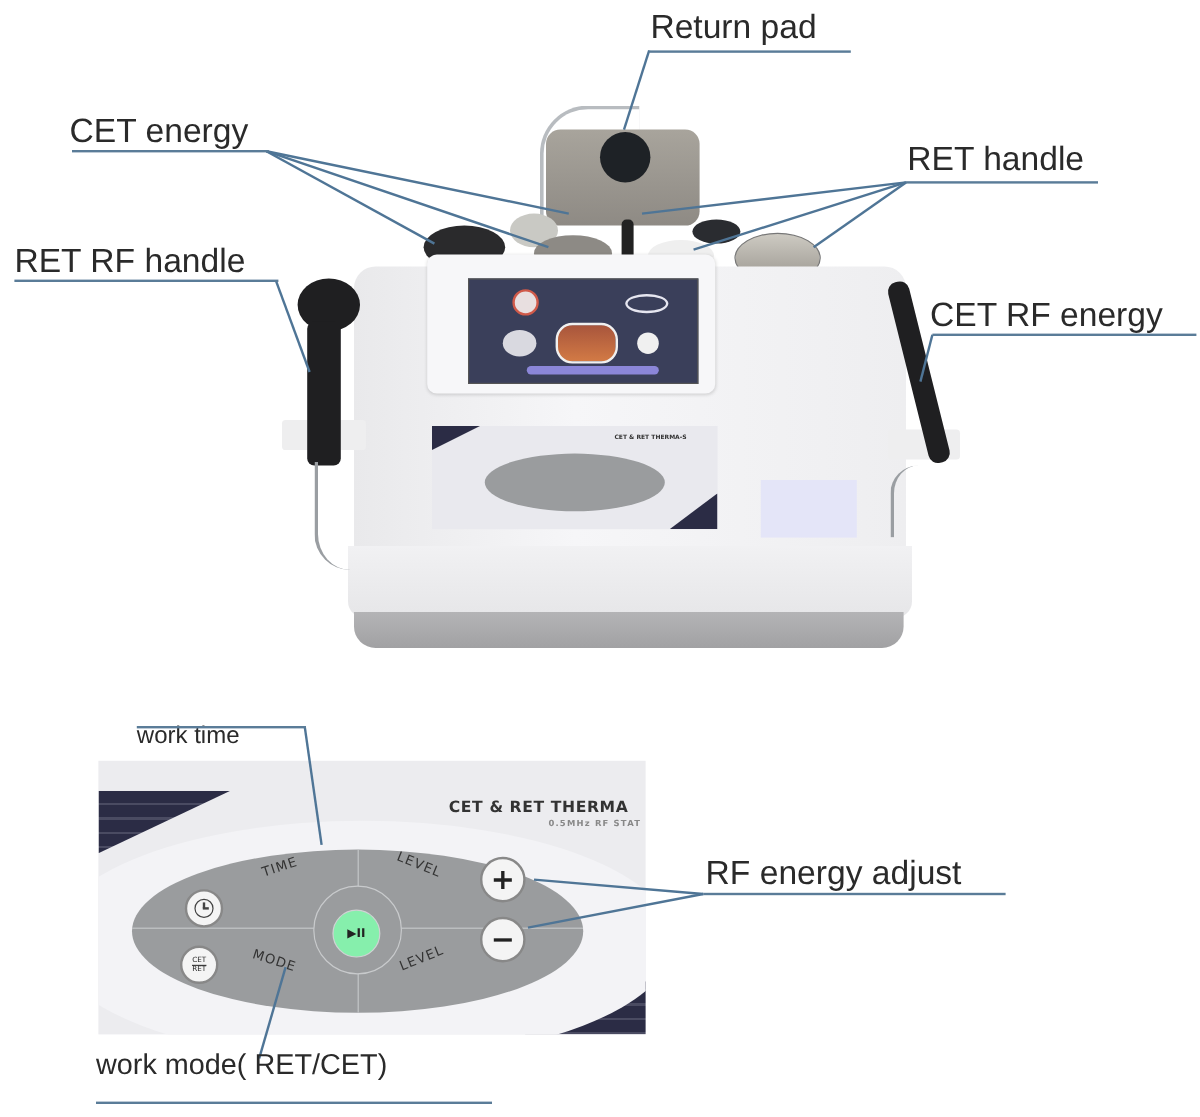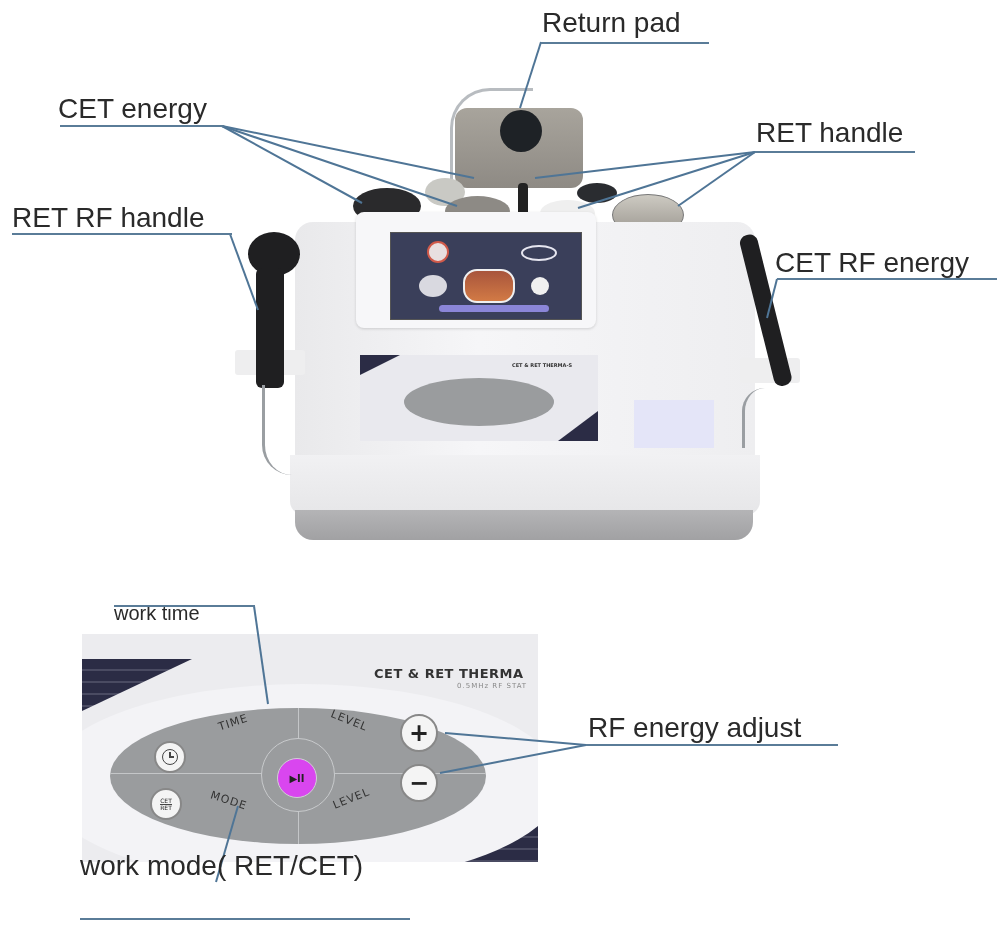--- a/index.html
+++ b/index.html
@@ -63,21 +63,21 @@
   <div class="abs" style="left:738px;top:235px;width:18px;height:155px;border-radius:8px;background:#1f1f21;transform:rotate(-14deg);transform-origin:top center;"></div>
   <div class="abs" style="left:742px;top:388px;width:20px;height:60px;border-left:3px solid #9a9ea2;border-radius:30px 0 0 0;"></div>
 </div>
 
 <div class="abs" style="left:82px;top:634px;width:456px;height:228px;background:#ececef;overflow:hidden;">
   <div class="abs" style="left:0;top:25px;width:110px;height:52px;background:repeating-linear-gradient(180deg,#2b2c45 0 10px,#4a4b62 10px 12px);clip-path:polygon(0 0,100% 0,0 100%);"></div>
   <div class="abs" style="left:355px;top:180px;width:110px;height:48px;background:repeating-linear-gradient(180deg,#2b2c45 0 10px,#4a4b62 10px 12px);clip-path:polygon(100% 0,100% 100%,0 100%);"></div>
   <div class="abs" style="left:-40px;top:50px;width:520px;height:200px;border-radius:50%;background:#f3f3f6;"></div>
 
   <div class="inset-title" style="left:292px;top:32px;">CET &amp; RET THERMA</div>
-  <div class="inset-sub" style="left:375px;top:48px;">0.5MHz RF STAT</div>
+  <div class="inset-sub" style="left:375px;top:48px;font-weight:bold;">0.5MHz RF STAT</div>
 
   <div class="abs" style="left:28px;top:74px;width:376px;height:136px;border-radius:50%;background:#9a9c9e;overflow:hidden;">
     <div class="abs" style="left:0;top:65px;width:100%;height:1px;background:#c4c6c8;"></div>
     <div class="abs" style="left:188px;top:0;width:1px;height:100%;background:#c4c6c8;"></div>
     <div class="abs" style="left:151px;top:30px;width:74px;height:74px;border-radius:50%;background:#9a9c9e;border:1px solid #c8cacc;box-sizing:border-box;"></div>
   </div>
 
   <span class="kp-text" style="left:136px;top:82px;transform:rotate(-18deg);">TIME</span>
   <span class="kp-text" style="left:248px;top:80px;transform:rotate(22deg);">LEVEL</span>
   <span class="kp-text" style="left:128px;top:160px;transform:rotate(18deg);">MODE</span>
@@ -86,21 +86,21 @@
   <div class="btn-circle" style="left:72px;top:107px;width:32px;height:32px;">
     <span style="display:block;width:14px;height:14px;border:1.5px solid #444;border-radius:50%;position:relative;">
       <span style="position:absolute;left:6px;top:2px;width:1.5px;height:5px;background:#444;"></span>
       <span style="position:absolute;left:6px;top:6px;width:5px;height:1.5px;background:#444;"></span>
     </span>
   </div>
   <div class="btn-circle" style="left:68px;top:154px;width:32px;height:32px;flex-direction:column;font-size:6px;font-weight:normal;line-height:1;">
     <span style="border-bottom:1px solid #444;">CET</span>
     <span>RET</span>
   </div>
-  <div class="btn-circle" style="left:195px;top:124px;width:40px;height:40px;background:#d946ef;border:1px solid #d0d2d4;font-size:10px;align-items:center;">
+  <div class="btn-circle" style="left:195px;top:124px;width:40px;height:40px;background:#86efac;border:1px solid #d0d2d4;font-size:10px;align-items:center;">
     <span>▶II</span>
   </div>
   <div class="btn-circle" style="left:318px;top:80px;width:38px;height:38px;font-size:24px;">
     <span>+</span>
   </div>
   <div class="btn-circle" style="left:318px;top:130px;width:38px;height:38px;font-size:24px;">
     <span>−</span>
   </div>
 </div>
 
@@ -144,14 +144,14 @@
 
 <div class="label" style="left:775px;top:249px;font-size:28px;">CET RF energy</div>
 <div class="ul" style="left:777px;top:278px;width:220px;"></div>
 
 <div class="label" style="left:114px;top:576px;font-size:20px;margin-top:27px;">work time</div>
 <div class="ul" style="left:114px;top:605px;width:141px;"></div>
 
 <div class="label" style="left:588px;top:714px;font-size:28px;">RF energy adjust</div>
 <div class="ul" style="left:586px;top:744px;width:252px;"></div>
 
-<div class="label" style="left:80px;top:852px;font-size:28px;">work mode( RET/CET)</div>
+<div class="label" style="left:80px;top:876px;font-size:24px;">work mode( RET/CET)</div>
 <div class="ul" style="left:80px;top:918px;width:330px;"></div>
 
 </body></html>

